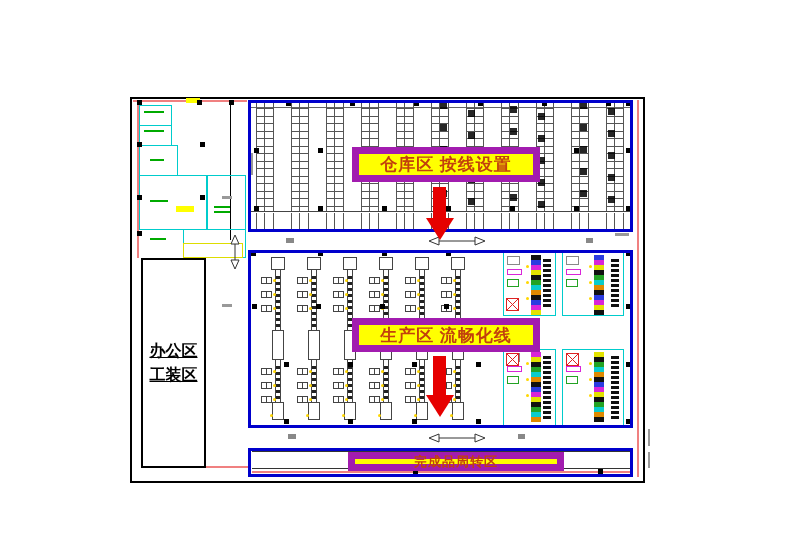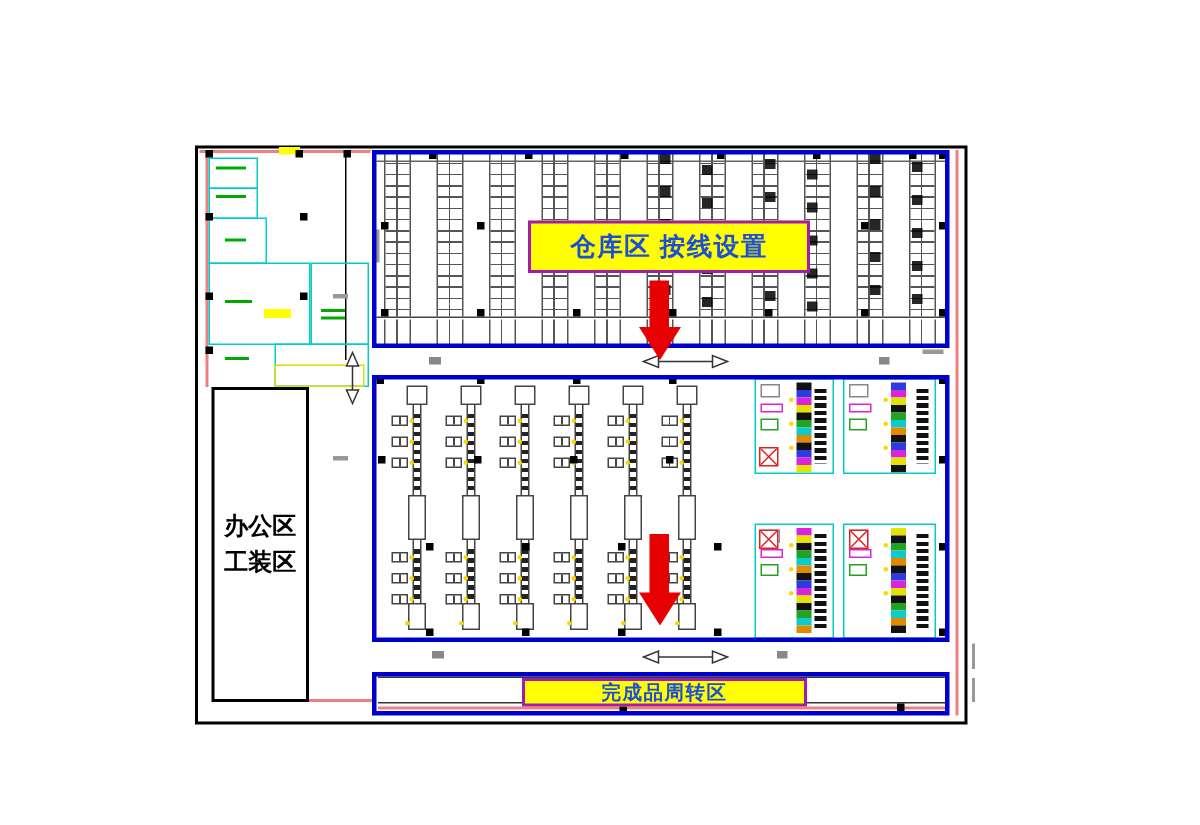--- a/index.html
+++ b/index.html
@@ -9,27 +9,27 @@
          font-size:28px;font-weight:bold;color:var(--titleblue);letter-spacing:1px;z-index:50;}
   #frame{position:absolute;left:130px;top:97px;width:515px;height:386px;
          border:2px solid #000;background:#fff;z-index:1;box-sizing:border-box;}
   .bluebox{position:absolute;border:3px solid var(--blue);background:transparent;
            z-index:10;box-sizing:border-box;}
   #whbox{left:248px;top:100px;width:385px;height:132px;}
   #prbox{left:248px;top:250px;width:385px;height:178px;}
   #fgbox{left:248px;top:448px;width:385px;height:29px;}
   #office{position:absolute;left:141px;top:258px;width:65px;height:210px;border:2px solid #000;
           background:#fff;z-index:5;display:flex;flex-direction:column;align-items:center;
-          justify-content:center;gap:3px;font-weight:bold;font-size:16px;color:#000;box-sizing:border-box;}
-  .yellow-label{position:absolute;background:var(--yellow);border:2px solid #a21caf;z-index:30;
-                display:flex;align-items:center;justify-content:center;font-weight:bold;color:#1d4ed8;
+          justify-content:center;gap:3px;font-weight:bold;font-size:16px;color:#000;box-sizing:border-box;text-decoration:underline;}
+  .yellow-label{position:absolute;background:var(--yellow);border:7px solid #a21caf;z-index:30;
+                display:flex;align-items:center;justify-content:center;font-weight:bold;color:#c2410c;
                 box-sizing:border-box;letter-spacing:1px;}
   #wh-label{left:352px;top:147px;width:188px;height:35px;font-size:17px;}
   #pr-label{left:352px;top:318px;width:188px;height:34px;font-size:17px;}
-  #fg-label{left:348px;top:452px;width:190px;height:19px;font-size:13px;}
+  #fg-label{left:348px;top:452px;width:216px;height:19px;font-size:13px;}
   .red-shaft{position:absolute;background:var(--red);z-index:40;}
   .red-head{position:absolute;width:0;height:0;border-left:14px solid transparent;
             border-right:14px solid transparent;border-top:22px solid var(--red);z-index:40;}
   #a1s{left:433px;top:187px;width:13px;height:32px;}
   #a1h{left:426px;top:218px;}
   #a2s{left:433px;top:356px;width:13px;height:40px;}
   #a2h{left:426px;top:395px;}
   .flowsvg{position:absolute;z-index:20;}
   .rack{position:absolute;border-left:1px solid #555;border-right:1px solid #555;z-index:3;
         background:repeating-linear-gradient(180deg,#555 0,#555 1px,transparent 1px,transparent 7.5px),
@@ -65,20 +65,21 @@
   <div id="office">
     <span>办公区</span>
     <span>工装区</span>
   </div>
 
   <div id="whbox" class="bluebox"></div>
   <div id="prbox" class="bluebox"></div>
   <div id="fgbox" class="bluebox"></div>
 
   <div id="wh-label" class="yellow-label">仓库区 按线设置</div>
+  <div id="pr-label" class="yellow-label">生产区 流畅化线</div>
   <div id="fg-label" class="yellow-label">完成品周转区</div>
 
   <div id="a1s" class="red-shaft"></div>
   <div id="a1h" class="red-head"></div>
   <div id="a2s" class="red-shaft"></div>
   <div id="a2h" class="red-head"></div>
 
   <svg class="flowsvg" style="left:428px;top:235px;" width="58" height="12">
     <line x1="10" y1="6" x2="48" y2="6" stroke="#333" stroke-width="1"></line>
     <polygon points="1,6 11,2 11,10" fill="#fff" stroke="#333" stroke-width="1"></polygon>

